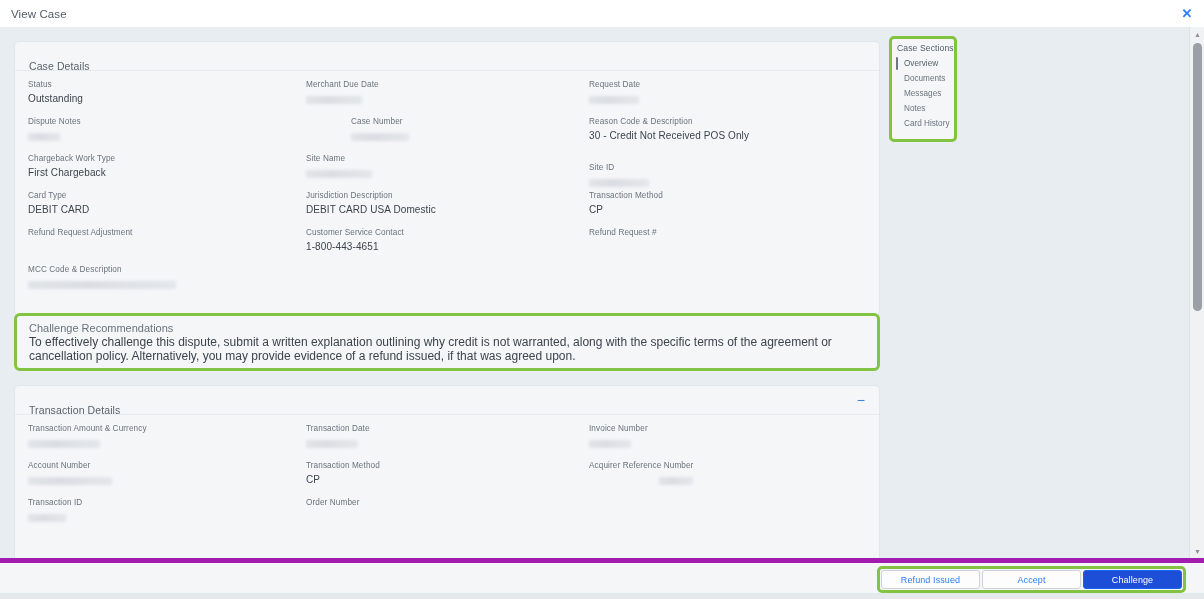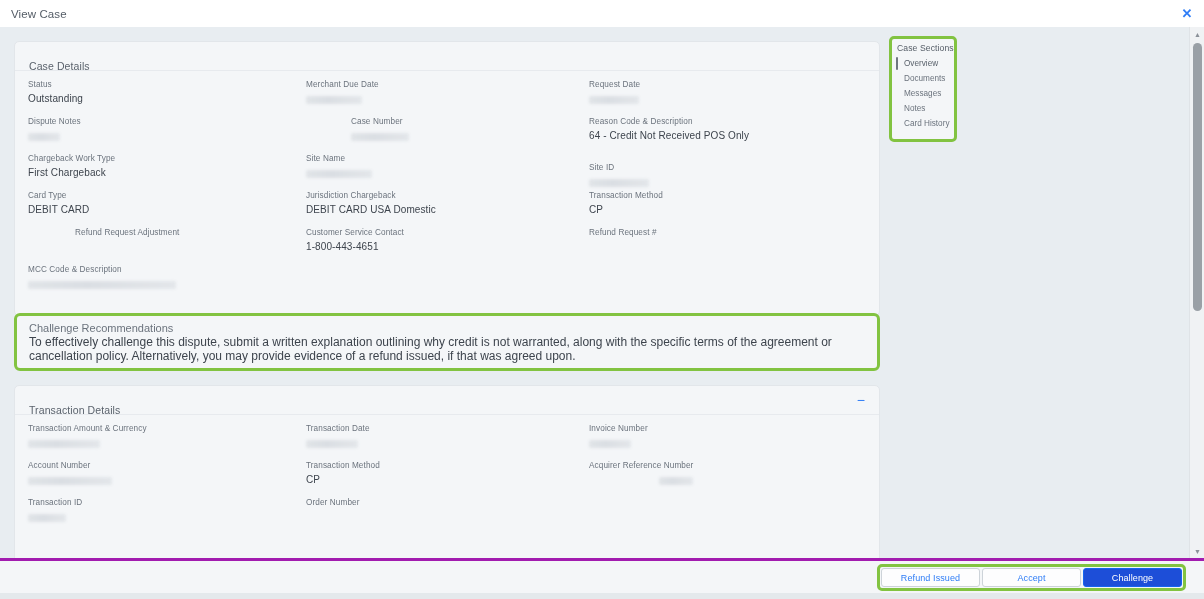--- a/index.html
+++ b/index.html
@@ -180,21 +180,21 @@
     background: #6e7680;
     border-radius: 1px;
   }
 
   
   .modal-footer {
     position: absolute;
     left: 0; top: 558px;
     width: 1204px; height: 35px;
     background: #f4f6f8;
-    border-top: 3px solid #a21caf;
+    border-top: 5px solid #a21caf;
   }
   .footer-buttons {
     position: absolute;
     right: 18px; top: 3px;
     display: flex;
     gap: 2px;
     border: 3px solid #82c341;
     border-radius: 5px;
     padding: 1px;
     background: #f4f6f8;
@@ -271,41 +271,41 @@
           <div class="field" style="left: 13px; top: 8px;">
             <div class="field-label">Status</div>
             <div class="field-value">Outstanding</div>
           </div>
           <div class="field" style="left: 291px; top: 8px;"><div class="field-label">Merchant Due Date</div><div class="redacted" style="width: 56px;"></div></div>
           <div class="field" style="left: 574px; top: 8px;"><div class="field-label">Request Date</div><div class="redacted" style="width: 50px;"></div></div>
           <div class="field" style="left: 13px; top: 45px;"><div class="field-label">Dispute Notes</div><div class="redacted" style="width: 32px;"></div></div>
           <div class="field" style="left: 292px; top: 45px; margin-left: 44px;"><div class="field-label">Case Number</div><div class="redacted" style="width: 58px;"></div></div>
           <div class="field" style="left: 574px; top: 45px;">
             <div class="field-label">Reason Code &amp; Description</div>
-            <div class="field-value">64 - Credit Not Received POS Only</div>
+            <div class="field-value">30 - Credit Not Received POS Only</div>
           </div>
           <div class="field" style="left: 13px; top: 82px;">
             <div class="field-label">Chargeback Work Type</div>
             <div class="field-value">First Chargeback</div>
           </div>
           <div class="field" style="left: 291px; top: 82px;"><div class="field-label">Site Name</div><div class="redacted" style="width: 66px;"></div></div>
           <div class="field" style="left: 574px; top: 82px; margin-top: 9px;"><div class="field-label">Site ID</div><div class="redacted" style="width: 60px;"></div></div>
           <div class="field" style="left: 13px; top: 119px;">
             <div class="field-label">Card Type</div>
             <div class="field-value">DEBIT CARD</div>
           </div>
           <div class="field" style="left: 291px; top: 119px;">
-            <div class="field-label">Jurisdiction Chargeback</div>
+            <div class="field-label">Jurisdiction Description</div>
             <div class="field-value">DEBIT CARD USA Domestic</div>
           </div>
           <div class="field" style="left: 574px; top: 119px;">
             <div class="field-label">Transaction Method</div>
             <div class="field-value">CP</div>
           </div>
-          <div class="field" style="left: 13px; top: 156px; margin-left: 47px;">
+          <div class="field" style="left: 13px; top: 156px;">
             <div class="field-label">Refund Request Adjustment</div>
           </div>
           <div class="field" style="left: 291px; top: 156px;">
             <div class="field-label">Customer Service Contact</div>
             <div class="field-value">1-800-443-4651</div>
           </div>
           <div class="field" style="left: 574px; top: 156px;">
             <div class="field-label">Refund Request #</div>
           </div>
           <div class="field" style="left: 13px; top: 193px;"><div class="field-label">MCC Code &amp; Description</div><div class="redacted" style="width: 148px;"></div></div>

